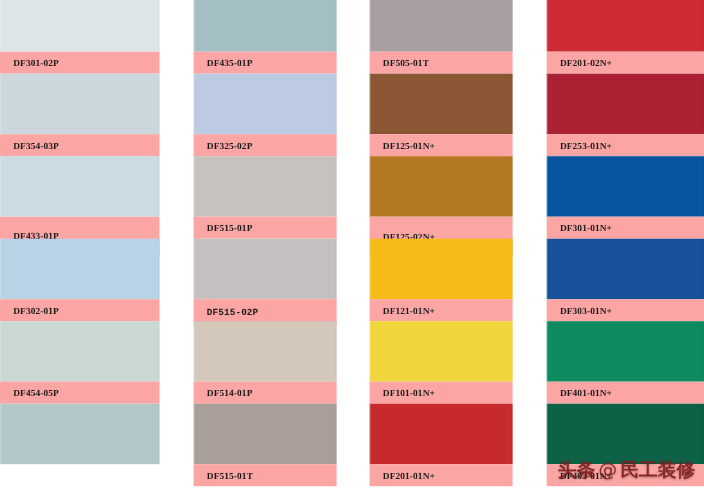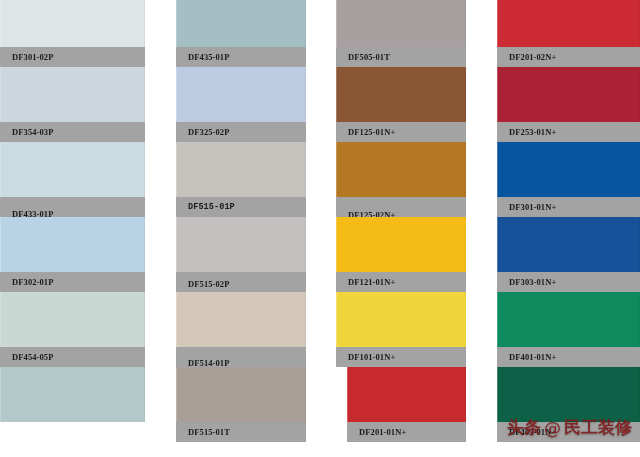--- a/index.html
+++ b/index.html
@@ -63,21 +63,21 @@
     border-right: 1px solid rgba(0,0,0,0.045);
     pointer-events: none;
   }
 
   .swatch-label-band {
     position: absolute;
     left: 0;
     right: 0;
     top: 55px;
     height: 20px;
-    background: #a3a3a3;
+    background: #fca5a5;
     display: flex;
     align-items: center;
   }
 
   .swatch-label {
     font-size: 8.5px;
     font-weight: bold;
     color: #1a1a1a;
     letter-spacing: 0.1px;
     padding-left: 12px;
@@ -152,35 +152,35 @@
         <div class="swatch-label-band" style="top: 55px; height: 20px;">
           <span class="swatch-label">DF435-01P</span>
         </div>
       </div>
       <div class="swatch-cell" style="top: 67px;">
         <div class="swatch-chip" style="height: 55px; background: rgb(188, 203, 226);"></div>
         <div class="swatch-label-band" style="top: 55px; height: 20px;">
           <span class="swatch-label">DF325-02P</span>
         </div>
       </div>
-      <div class="swatch-cell" style="top: 142px; font-family: Liberation Mono, monospace;">
+      <div class="swatch-cell" style="top: 142px;">
         <div class="swatch-chip" style="height: 55px; background: rgb(198, 194, 189);"></div>
         <div class="swatch-label-band" style="top: 55px; height: 20px;">
           <span class="swatch-label">DF515-01P</span>
         </div>
       </div>
       <div class="swatch-cell" style="top: 217px;">
         <div class="swatch-chip" style="height: 55px; background: rgb(196, 192, 192);"></div>
-        <div class="swatch-label-band" style="top: 55px; height: 24px;">
+        <div class="swatch-label-band" style="top: 55px; height: 24px; font-family: Liberation Mono, monospace;">
           <span class="swatch-label">DF515-02P</span>
         </div>
       </div>
       <div class="swatch-cell" style="top: 292px;">
         <div class="swatch-chip" style="height: 55px; background: rgb(211, 200, 186);"></div>
-        <div class="swatch-label-band" style="top: 55px; height: 20px; align-items: flex-end;">
+        <div class="swatch-label-band" style="top: 55px; height: 20px;">
           <span class="swatch-label">DF514-01P</span>
         </div>
       </div>
       <div class="swatch-cell" style="top: 367px;">
         <div class="swatch-chip" style="height: 55px; background: rgb(169, 159, 152);"></div>
         <div class="swatch-label-band" style="top: 55px; height: 20px;">
           <span class="swatch-label">DF515-01T</span>
         </div>
       </div>
     </div>
@@ -208,21 +208,21 @@
         <div class="swatch-label-band" style="top: 55px; height: 20px;">
           <span class="swatch-label">DF121-01N+</span>
         </div>
       </div>
       <div class="swatch-cell" style="top: 292px;">
         <div class="swatch-chip" style="height: 55px; background: rgb(240, 214, 60);"></div>
         <div class="swatch-label-band" style="top: 55px; height: 20px;">
           <span class="swatch-label">DF101-01N+</span>
         </div>
       </div>
-      <div class="swatch-cell" style="top: 367px; margin-left: 11px;">
+      <div class="swatch-cell" style="top: 367px;">
         <div class="swatch-chip" style="height: 55px; background: rgb(198, 42, 44);"></div>
         <div class="swatch-label-band" style="top: 55px; height: 20px;">
           <span class="swatch-label">DF201-01N+</span>
         </div>
       </div>
     </div>
     <div class="swatch-column col-3">
       <div class="swatch-cell" style="top: -8px;">
         <div class="swatch-chip" style="height: 55px; background: rgb(204, 43, 52);"></div>
         <div class="swatch-label-band" style="top: 55px; height: 20px;">

